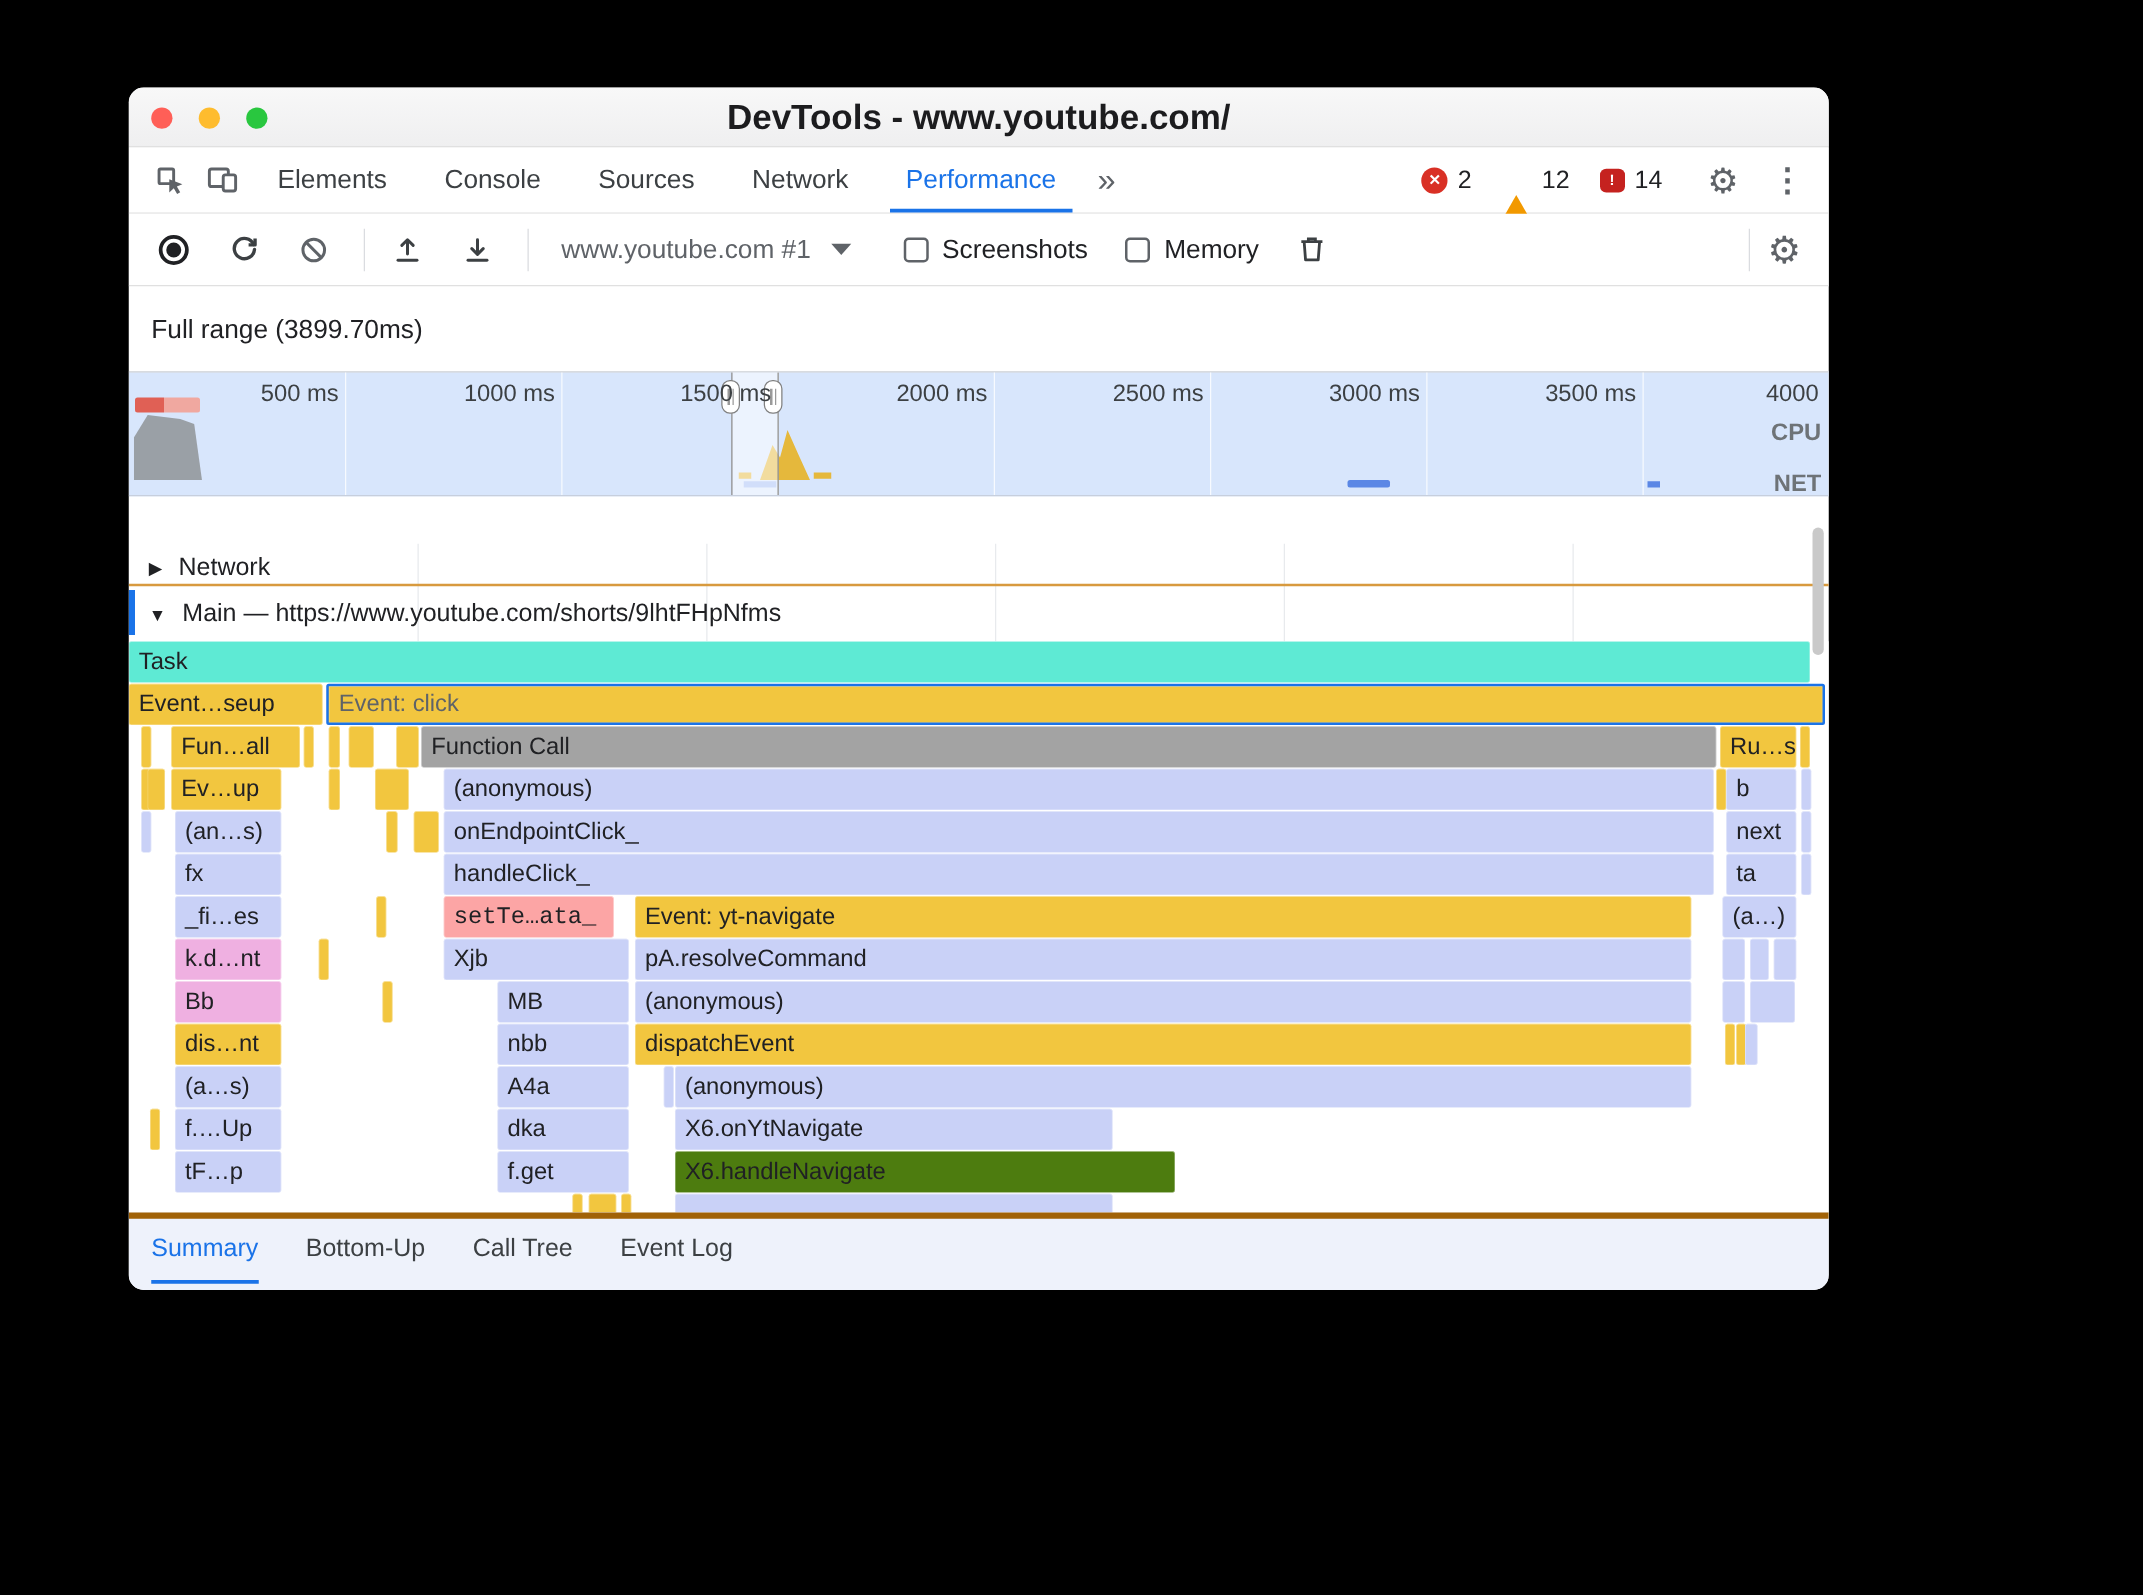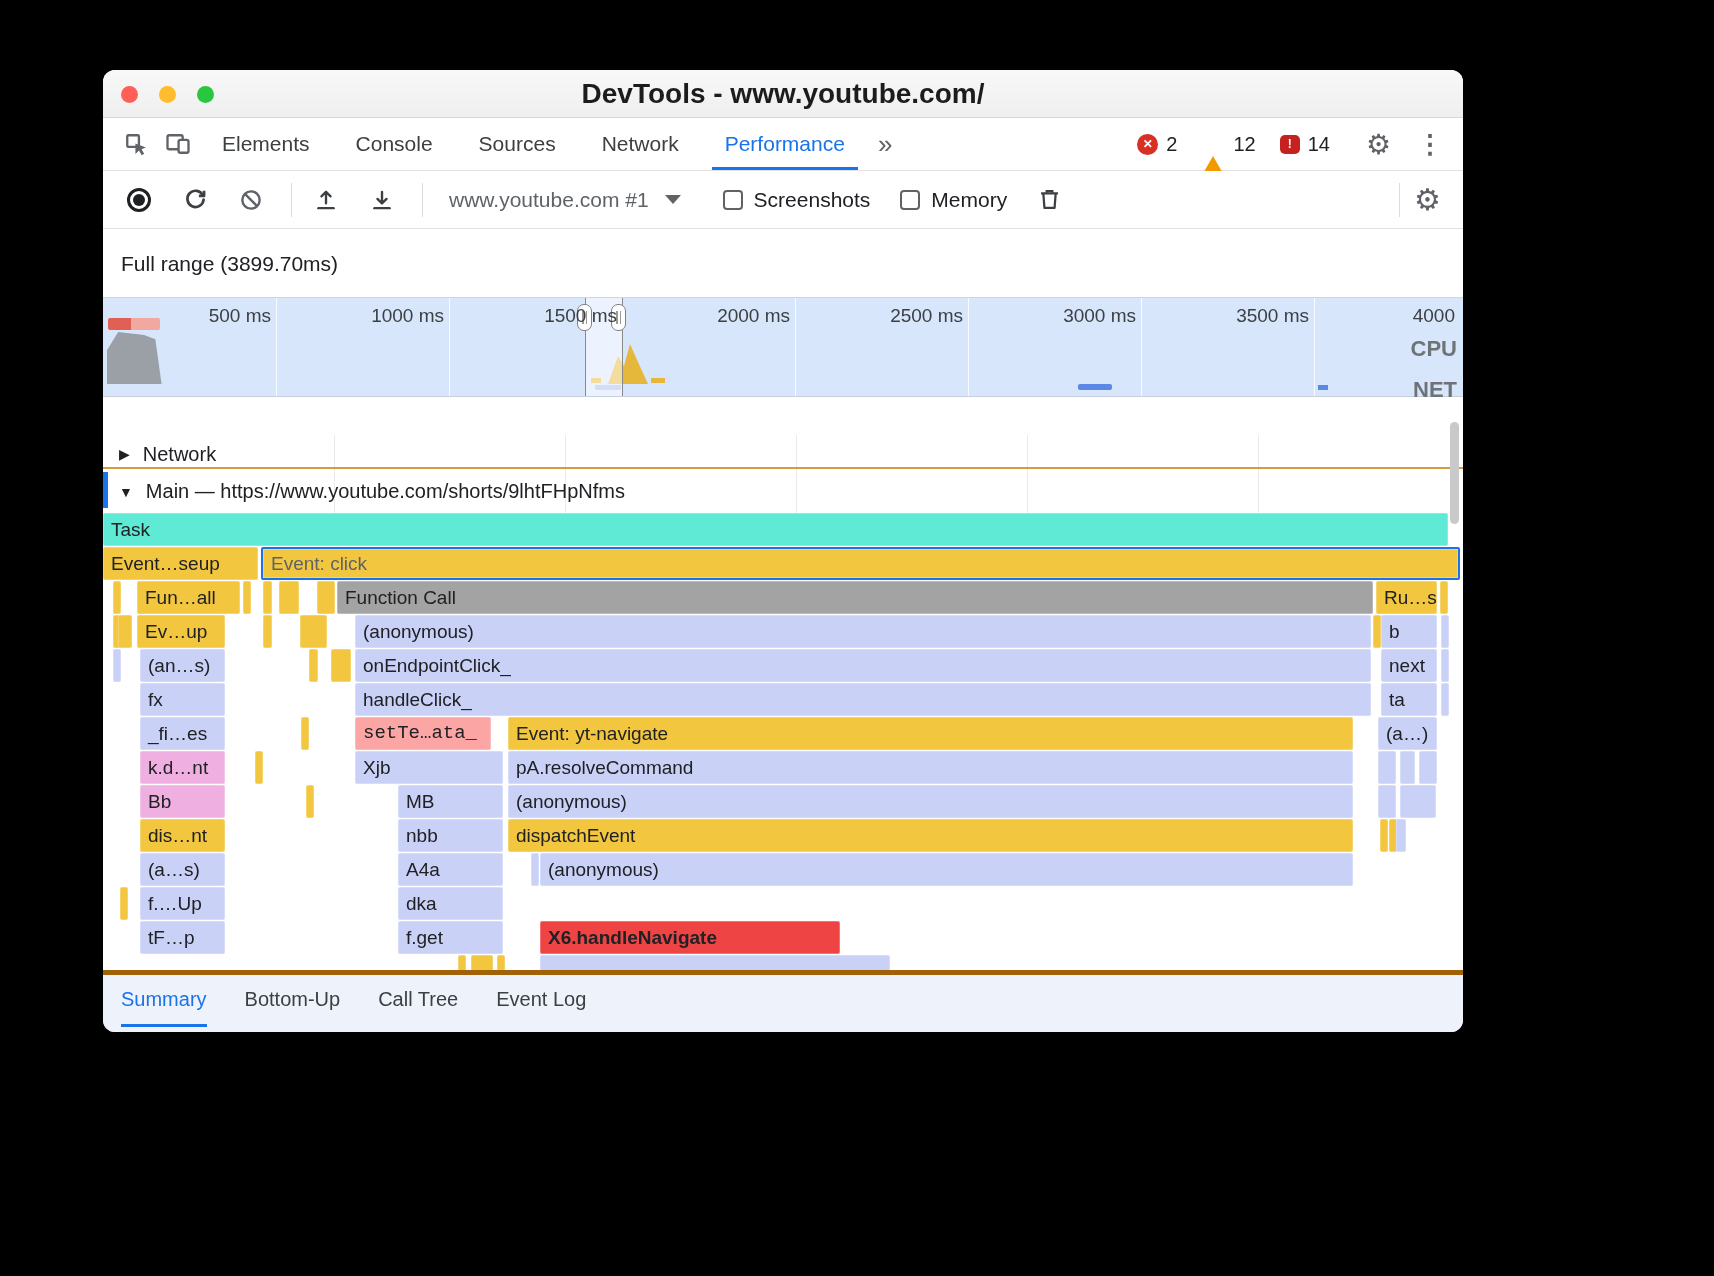--- a/index.html
+++ b/index.html
@@ -47,21 +47,21 @@
   .cbrow{display:flex;align-items:center;gap:11px;margin-left:30px;flex:none;}
   .cb{width:20px;height:20px;border:2px solid #5f6368;border-radius:4px;background:#fff;box-sizing:border-box;}
   .cbl{font-size:21px;color:#202124;}
   .spacer{flex:1;}
   
   .fullrange{position:absolute;left:18px;top:182px;font-size:21px;color:#202124;}
   .overview{position:absolute;left:0;top:227px;width:1360px;height:98px;background:#d8e6fc;
     border-top:1px solid #d5d5d5;border-bottom:1px solid #c7cfdd;box-sizing:content-box;}
   .ov-grid{position:absolute;top:0;height:98px;width:1px;background:rgba(255,255,255,.8);}
   .ov-label{position:absolute;top:7px;transform:translateX(-100%);font-size:19px;color:#3c4043;white-space:nowrap;}
-  .ov-side{position:absolute;right:6px;font-size:22px;font-weight:600;color:#6e7377;}
+  .ov-side{position:absolute;right:6px;font-size:19px;font-weight:600;color:#6e7377;}
   .cpu-side{top:38px;}.net-side{top:79px;}
   .ov-shape{position:absolute;}
   .ov-red{left:5px;top:20px;width:52px;height:12px;border-radius:2px;
     background:linear-gradient(90deg,#e06055 0 45%,#f0a8a0 45%);}
   .ov-cpu-left{left:4px;top:34px;width:62px;height:52px;background:#9aa0a6;
     clip-path:polygon(0 100%,0 35%,18% 0,60% 6%,78% 14%,88% 100%);}
   .ov-cpu-mid{left:505px;top:46px;width:40px;height:40px;background:#e5b83c;
     clip-path:polygon(0 100%,25% 30%,40% 55%,55% 0,75% 45%,100% 100%);}
   .ov-m1{left:488px;top:80px;width:10px;height:5px;background:#e5b83c;}
   .ov-m2{left:548px;top:80px;width:14px;height:5px;background:#e5b83c;}
@@ -319,23 +319,24 @@
       <div class="seg" style="left: 1277px; top: 306px; width: 5px; background: rgb(242, 198, 63);"></div>
       <div class="seg" style="left: 1286px; top: 306px; width: 4px; background: rgb(242, 198, 63);"></div>
       <div class="seg" style="left: 1293px; top: 306px; width: 10px; background: rgb(201, 209, 247);"></div>
       <div class="seg" style="left: 37px; top: 340px; width: 85px; background: rgb(201, 209, 247);">(a…s)</div>
       <div class="seg" style="left: 295px; top: 340px; width: 105px; background: rgb(201, 209, 247);">A4a</div>
       <div class="seg" style="left: 428px; top: 340px; width: 5px; background: rgb(201, 209, 247);"></div>
       <div class="seg" style="left: 437px; top: 340px; width: 813px; background: rgb(201, 209, 247);">(anonymous)</div>
       <div class="seg" style="left: 17px; top: 374px; width: 6px; background: rgb(242, 198, 63);"></div>
       <div class="seg" style="left: 37px; top: 374px; width: 85px; background: rgb(201, 209, 247);">f.…Up</div>
       <div class="seg" style="left: 295px; top: 374px; width: 105px; background: rgb(201, 209, 247);">dka</div>
+      <div class="seg" style="left: 437px; top: 374px; width: 350px; background: rgb(201, 209, 247);">X6.onYtNavigate</div>
       <div class="seg" style="left: 37px; top: 408px; width: 85px; background: rgb(201, 209, 247);">tF…p</div>
       <div class="seg" style="left: 295px; top: 408px; width: 105px; background: rgb(201, 209, 247);">f.get</div>
-      <div class="seg" style="left: 437px; top: 408px; width: 300px; background: #ef4444; font-weight: bold;">X6.handleNavigate</div>
+      <div class="seg" style="left: 437px; top: 408px; width: 400px; background: #4d7c0f;">X6.handleNavigate</div>
       <div class="seg" style="left: 355px; top: 442px; width: 8px; background: rgb(242, 198, 63);"></div>
       <div class="seg" style="left: 368px; top: 442px; width: 22px; background: rgb(242, 198, 63);"></div>
       <div class="seg" style="left: 394px; top: 442px; width: 6px; background: rgb(242, 198, 63);"></div>
       <div class="seg" style="left: 437px; top: 442px; width: 350px; background: rgb(201, 209, 247);"></div>
     </div>
 
   <div class="bottom-bar">
     <div class="btab active">Summary</div>
     <div class="btab">Bottom-Up</div>
     <div class="btab">Call Tree</div>

